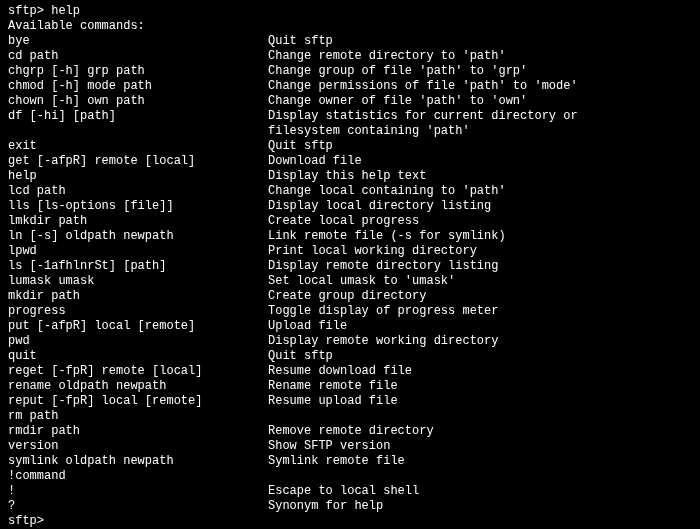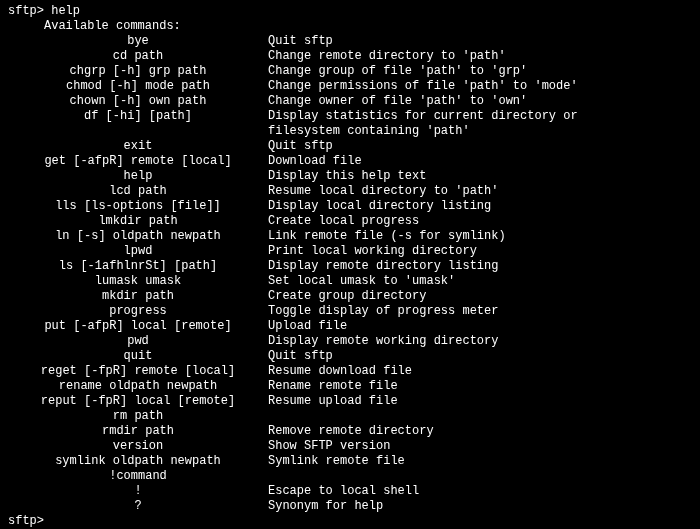--- a/index.html
+++ b/index.html
@@ -13,30 +13,28 @@
       font-family: "Consolas", "Courier New", monospace;
       font-size: 12px;
       line-height: 15px;
       padding: 4px 8px;
       width: 700px;
       height: 529px;
       overflow: hidden;
     }
     .line {
       white-space: pre;
-      margin-left: 36px;
     }
     .cmd-row {
       display: flex;
     }
     .cmd-col {
       width: 260px;
       white-space: pre;
       flex-shrink: 0;
-      text-align: center;
     }
     .desc-col {
       white-space: pre;
     }
     .prompt-line {
       white-space: pre;
     }
   </style>
 </head>
 <body>
@@ -80,21 +78,21 @@
       <div class="cmd-row">
         <span class="cmd-col">get [-afpR] remote [local]</span>
         <span class="desc-col">Download file</span>
       </div>
       <div class="cmd-row">
         <span class="cmd-col">help</span>
         <span class="desc-col">Display this help text</span>
       </div>
       <div class="cmd-row">
         <span class="cmd-col">lcd path</span>
-        <span class="desc-col">Resume local directory to 'path'</span>
+        <span class="desc-col">Change local containing to 'path'</span>
       </div>
       <div class="cmd-row">
         <span class="cmd-col">lls [ls-options [file]]</span>
         <span class="desc-col">Display local directory listing</span>
       </div>
       <div class="cmd-row">
         <span class="cmd-col">lmkdir path</span>
         <span class="desc-col">Create local progress</span>
       </div>
       <div class="cmd-row">

